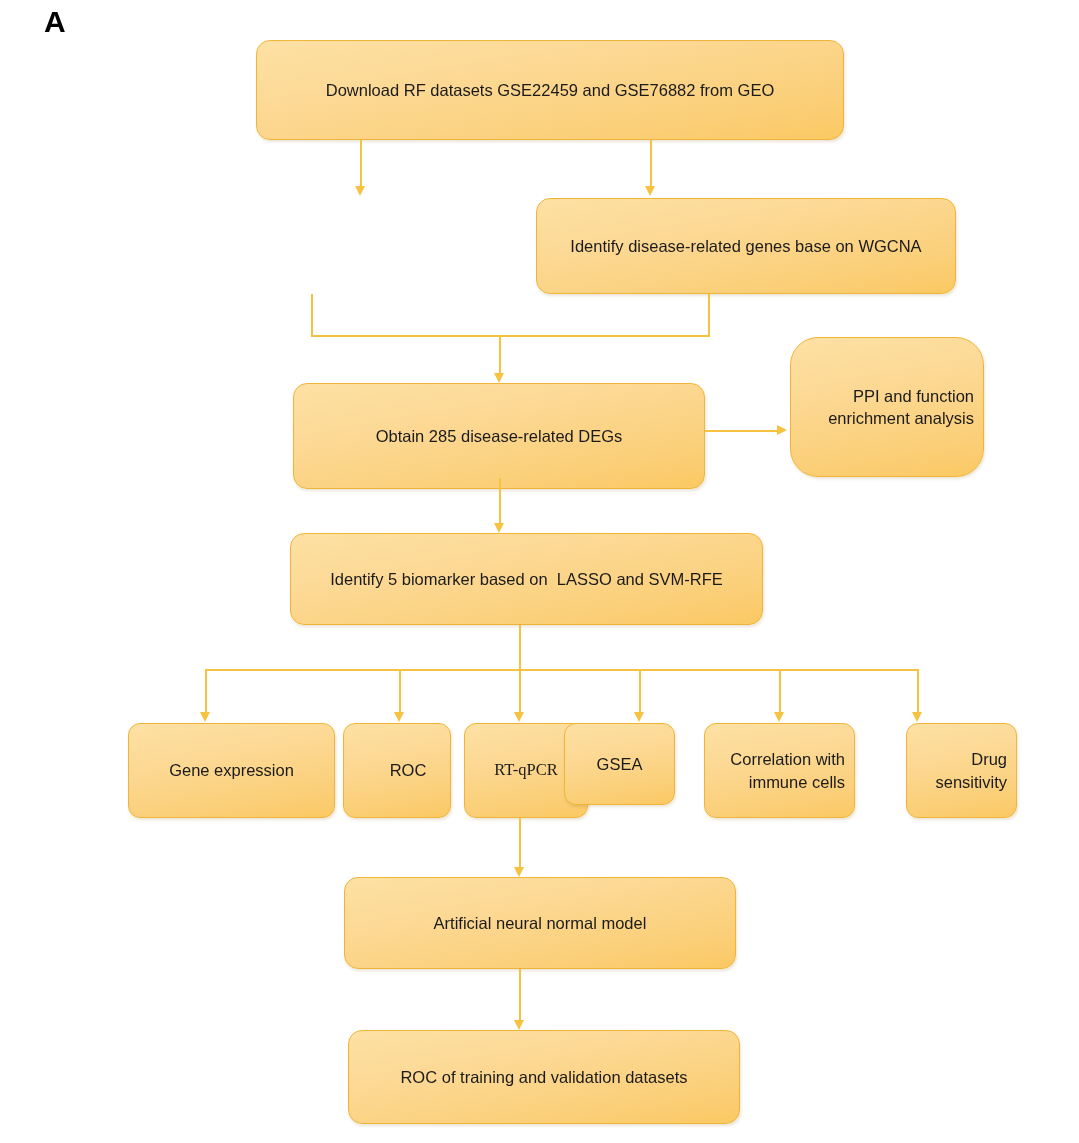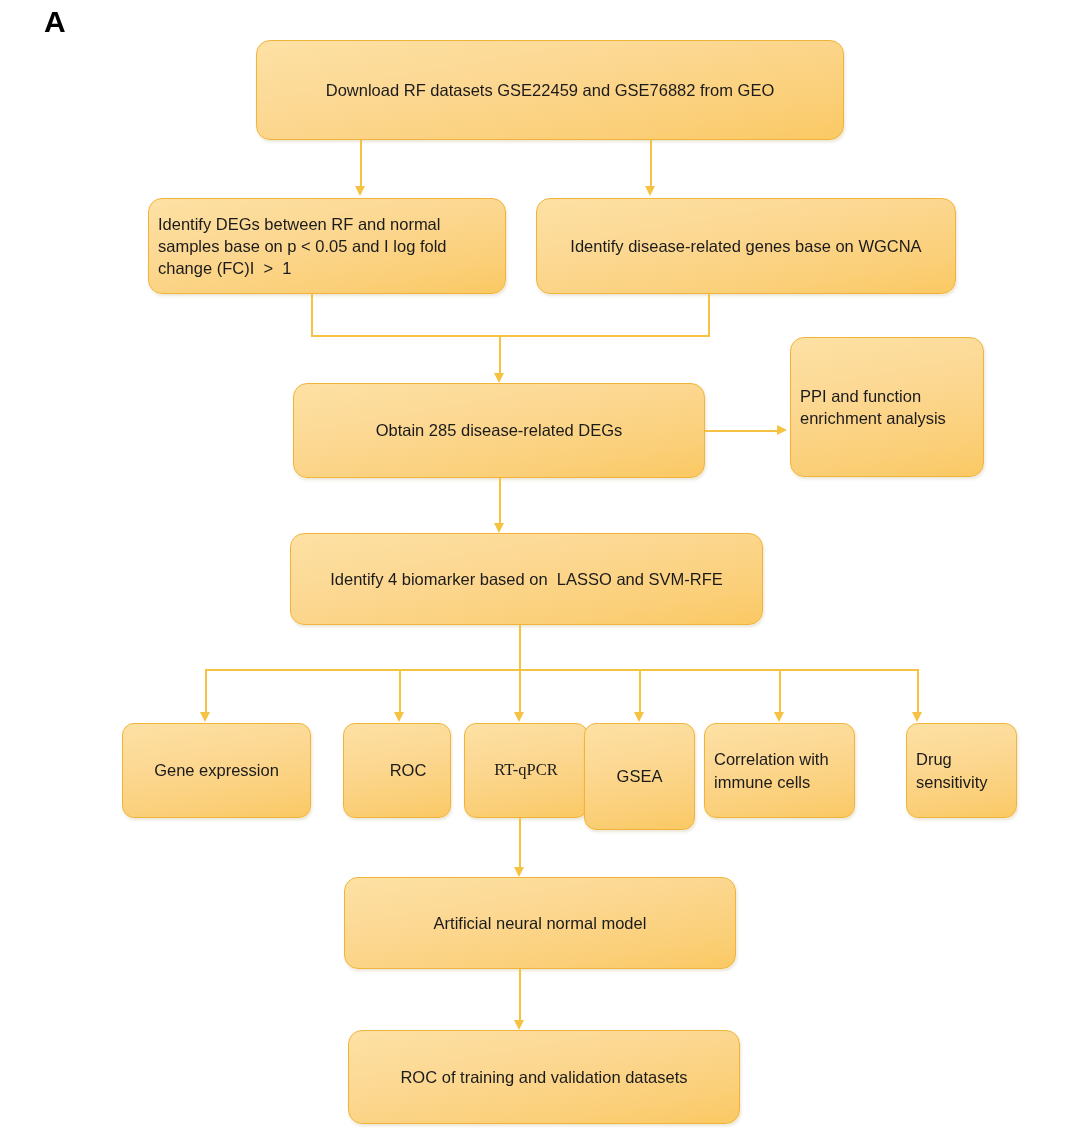--- a/index.html
+++ b/index.html
@@ -31,21 +31,21 @@
   .node {
     position: absolute;
     box-sizing: border-box;
     border: 1.3px solid #f0b538;
     border-radius: 14px;
     background: linear-gradient(170deg, #fde1a4 0%, #fcd893 38%, #fbcf78 78%, #fbc963 100%);
     box-shadow: 1px 2px 3px rgba(140, 110, 40, 0.18);
     display: flex;
     align-items: center;
     justify-content: center;
-    text-align: left;
+    text-align: right;
     color: #1b1b1b;
     font-size: 16.5px;
     line-height: 1.35;
     padding: 4px 9px;
     white-space: pre-wrap;
   }
   .node.small {
     font-size: 16.5px;
     border-radius: 12px;
   }
@@ -85,41 +85,40 @@
   <div class="panel-label">A</div>
 
   <div class="node" style="left:256px; top:40px; width:588px; height:100px;">Download RF datasets GSE22459 and GSE76882 from GEO</div>
 
   <div class="conn-v" style="left:360px; top:140px; height:46px;"></div>
   <div class="arrow-down" style="left:355px; top:186px;"></div>
 
   <div class="conn-v" style="left:650px; top:140px; height:46px;"></div>
   <div class="arrow-down" style="left:645px; top:186px;"></div>
 
-  <div class="node" style="left:148px; top:198px; width:358px; height:96px;">Identify DEGs between RF and normal samples base on p &lt; 0.05 and I log fold change (FC)I  &gt;  1</div>
 
   <div class="node" style="left:536px; top:198px; width:420px; height:96px;">Identify disease-related genes base on WGCNA</div>
 
   <div class="conn-v" style="left:311px; top:294px; height:41px;"></div>
   <div class="conn-v" style="left:708px; top:294px; height:41px;"></div>
   <div class="conn-h" style="left:311px; top:335px; width:399px;"></div>
   <div class="conn-v" style="left:499px; top:335px; height:38px;"></div>
   <div class="arrow-down" style="left:494px; top:373px;"></div>
 
-  <div class="node" style="left:293px; top:383px; width:412px; height:95px;">Obtain 285 disease-related DEGs</div>
+  <div class="node" style="left:293px; top:383px; width:412px; height:106px;">Obtain 285 disease-related DEGs</div>
 
-  <div class="node" style="left:790px; top:337px; width:194px; height:140px;">PPI and function enrichment analysis</div>
+  <div class="node" style="left:790px; top:337px; width:194px; height:140px;border-radius:28px;">PPI and function enrichment analysis</div>
 
   <div class="conn-h" style="left:705px; top:430px; width:72px;"></div>
   <div class="arrow-right" style="left:777px; top:425px;"></div>
 
   <div class="conn-v" style="left:499px; top:478px; height:45px;"></div>
   <div class="arrow-down" style="left:494px; top:523px;"></div>
 
-  <div class="node" style="left:290px; top:533px; width:473px; height:92px;">Identify 4 biomarker based on  LASSO and SVM-RFE</div>
+  <div class="node" style="left:290px; top:533px; width:473px; height:92px;">Identify 5 biomarker based on  LASSO and SVM-RFE</div>
 
   <div class="conn-v" style="left:519px; top:625px; height:45px;"></div>
   <div class="conn-h" style="left:205px; top:669px; width:712px;"></div>
 
   <div class="conn-v" style="left:205px; top:669px; height:44px;"></div>
   <div class="arrow-down" style="left:200px; top:712px;"></div>
 
   <div class="conn-v" style="left:399px; top:669px; height:44px;"></div>
   <div class="arrow-down" style="left:394px; top:712px;"></div>
 
@@ -128,27 +127,27 @@
 
   <div class="conn-v" style="left:639px; top:669px; height:44px;"></div>
   <div class="arrow-down" style="left:634px; top:712px;"></div>
 
   <div class="conn-v" style="left:779px; top:669px; height:44px;"></div>
   <div class="arrow-down" style="left:774px; top:712px;"></div>
 
   <div class="conn-v" style="left:917px; top:669px; height:44px;"></div>
   <div class="arrow-down" style="left:912px; top:712px;"></div>
 
-  <div class="node small" style="left:122px; top:723px; width:189px; height:95px;">Gene expression</div>
+  <div class="node small" style="left:128px; top:723px; width:207px; height:95px;">Gene expression</div>
 
   <div class="node small" style="left:343px; top:723px; width:108px; height:95px;padding-left:31px;">ROC</div>
 
   <div class="node small" style="left:464px; top:723px; width:124px; height:95px;font-family:Liberation Serif, serif;">RT-qPCR</div>
 
-  <div class="node small" style="left:584px; top:723px; width:111px; height:107px;">GSEA</div>
+  <div class="node small" style="left:564px; top:723px; width:111px; height:82px;">GSEA</div>
 
   <div class="node small" style="left:704px; top:723px; width:151px; height:95px;">Correlation with immune cells</div>
 
   <div class="node small" style="left:906px; top:723px; width:111px; height:95px;">Drug sensitivity</div>
 
   <div class="conn-v" style="left:519px; top:818px; height:50px;"></div>
   <div class="arrow-down" style="left:514px; top:867px;"></div>
 
   <div class="node" style="left:344px; top:877px; width:392px; height:92px;">Artificial neural normal model</div>
 

